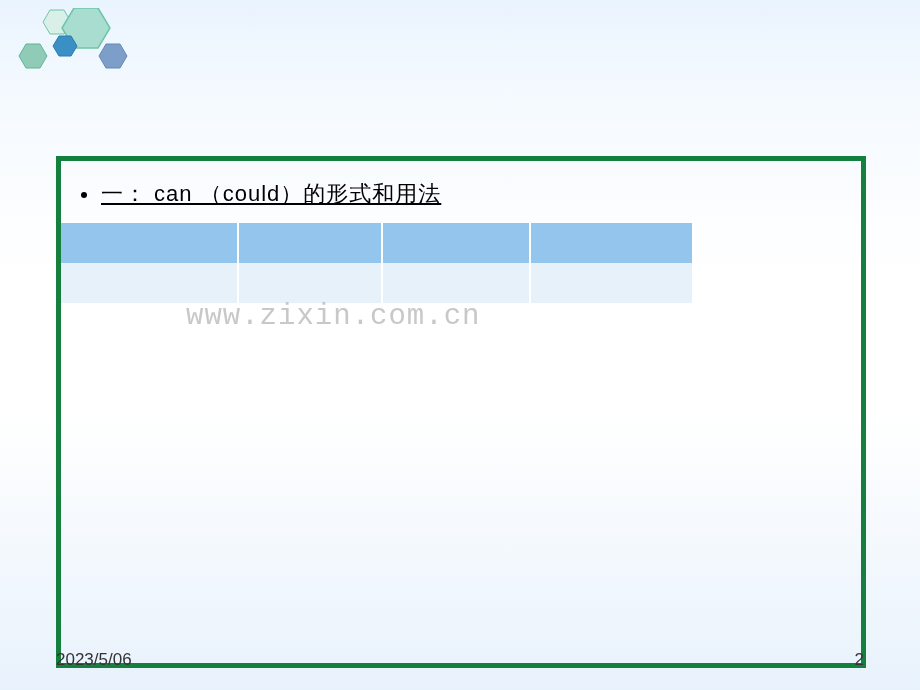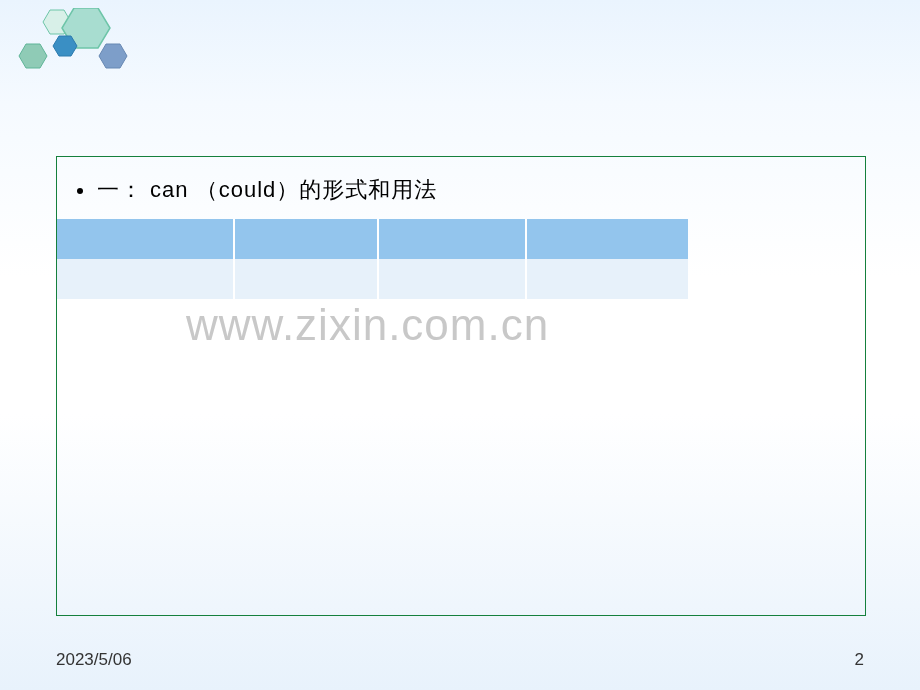--- a/index.html
+++ b/index.html
@@ -23,23 +23,24 @@
       height: 70px;
     }
     .hex {
       position: absolute;
     }
     .content-box {
       position: absolute;
       left: 56px;
       top: 156px;
       width: 810px;
-      height: 460px;
-      border: 1px solid #15803d;
+      height: 512px;
+      border: 5px solid #15803d;
       background: transparent;
+      text-decoration: underline;
     }
     .title-line {
       padding: 18px 12px 14px 12px;
       font-size: 22px;
       color: #000;
       letter-spacing: 1px;
     }
     .bullet {
       display: inline-block;
       width: 6px;
@@ -74,24 +75,24 @@
       border-right: none;
     }
     .c1 { width: 178px; }
     .c2 { width: 144px; }
     .c3 { width: 148px; }
     .c4 { width: 161px; }
     .watermark {
       position: absolute;
       top: 300px;
       left: 186px;
-      font-size: 44px;
+      font-size: 29px;
       color: #c8c8c8;
       letter-spacing: 1px;
-      font-family: Liberation Sans, sans-serif;
+      font-family: Liberation Mono, monospace;
       pointer-events: none;
     }
     .footer-date {
       position: absolute;
       left: 56px;
       bottom: 20px;
       font-size: 17px;
       color: #333;
     }
     .footer-page {

